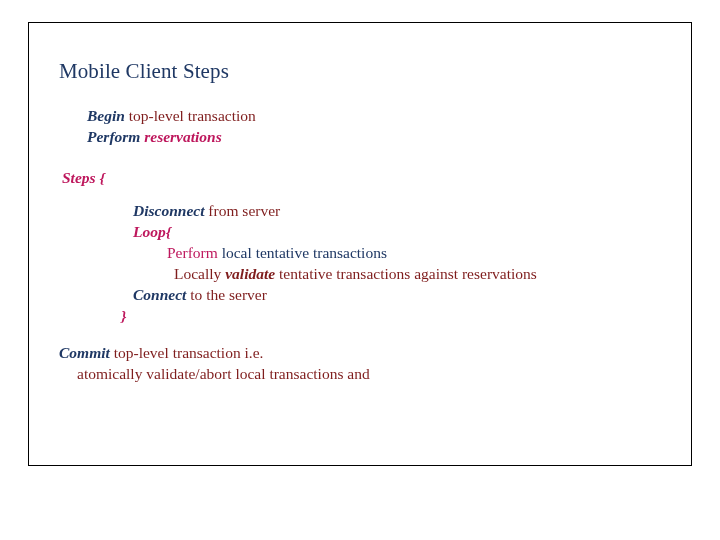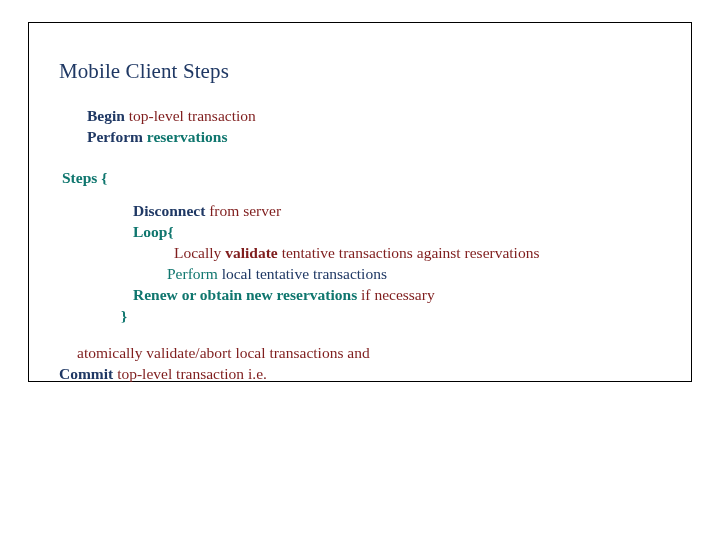--- a/index.html
+++ b/index.html
@@ -11,21 +11,21 @@
     width: 720px;
     height: 540px;
     font-family: "Liberation Serif", serif;
     overflow: hidden;
   }
   .slide {
     position: absolute;
     left: 28px;
     top: 22px;
     width: 664px;
-    height: 360px;
+    height: 444px;
     border: 1px solid #000000;
     box-sizing: border-box;
     background: #ffffff;
   }
   .title {
     position: absolute;
     left: 30px;
     top: 36px;
     font-size: 21px;
     color: #1f3864;
@@ -40,23 +40,24 @@
     width: 100%;
   }
   .line {
     font-size: 15.5px;
     line-height: 21px;
     white-space: nowrap;
     color: #1f3864;
   }
   .b {
     font-weight: bold;
+    font-style: italic;
   }
   .navy  { color: #1f3864; }
-  .rust  { color: #0f766e; }
+  .rust  { color: #be185d; }
   .black { color: #7f1d1d; }
 
   
   .i1 { padding-left: 58px; }
   .i2 { padding-left: 33px; }
   .i3 { padding-left: 104px; }
   .i4 { padding-left: 138px; }
   .i5 { padding-left: 145px; }
   .i6 { padding-left: 92px; }
   .i7 { padding-left: 30px; }
@@ -84,30 +85,30 @@
 
     <div class="line i2"><span class="b rust">Steps {</span></div>
 
     <div class="gap-sm"></div>
 
 
     <div class="line i3"><span class="b navy">Disconnect</span> <span class="black">from server</span></div>
 
     <div class="line i3"><span class="b rust">Loop{</span></div>
 
+    <div class="line i4"><span class="rust">Perform</span> <span class="navy">local tentative transactions</span></div>
+
     <div class="line i5"><span class="black">Locally</span> <span class="b black">validate</span> <span class="black">tentative transactions against reservations</span></div>
 
-    <div class="line i4"><span class="rust">Perform</span> <span class="navy">local tentative transactions</span></div>
+    <div class="line i3"><span class="b navy">Connect</span> <span class="black">to the server</span></div>
 
-
-    <div class="line i3"><span class="b rust">Renew or obtain new reservations</span> <span class="black">if necessary</span></div>
 
     <div class="line i6"><span class="b rust">}</span></div>
 
     <div class="gap-md"></div>
 
+    <div class="line i7"><span class="b navy">Commit</span> <span class="black">top-level transaction i.e.</span></div>
+
     <div class="line i8"><span class="black">atomically validate/abort local transactions and</span></div>
-
-    <div class="line i7"><span class="b navy">Commit</span> <span class="black">top-level transaction i.e.</span></div>
 
 
   </div>
 </div>
 
 </body></html>

